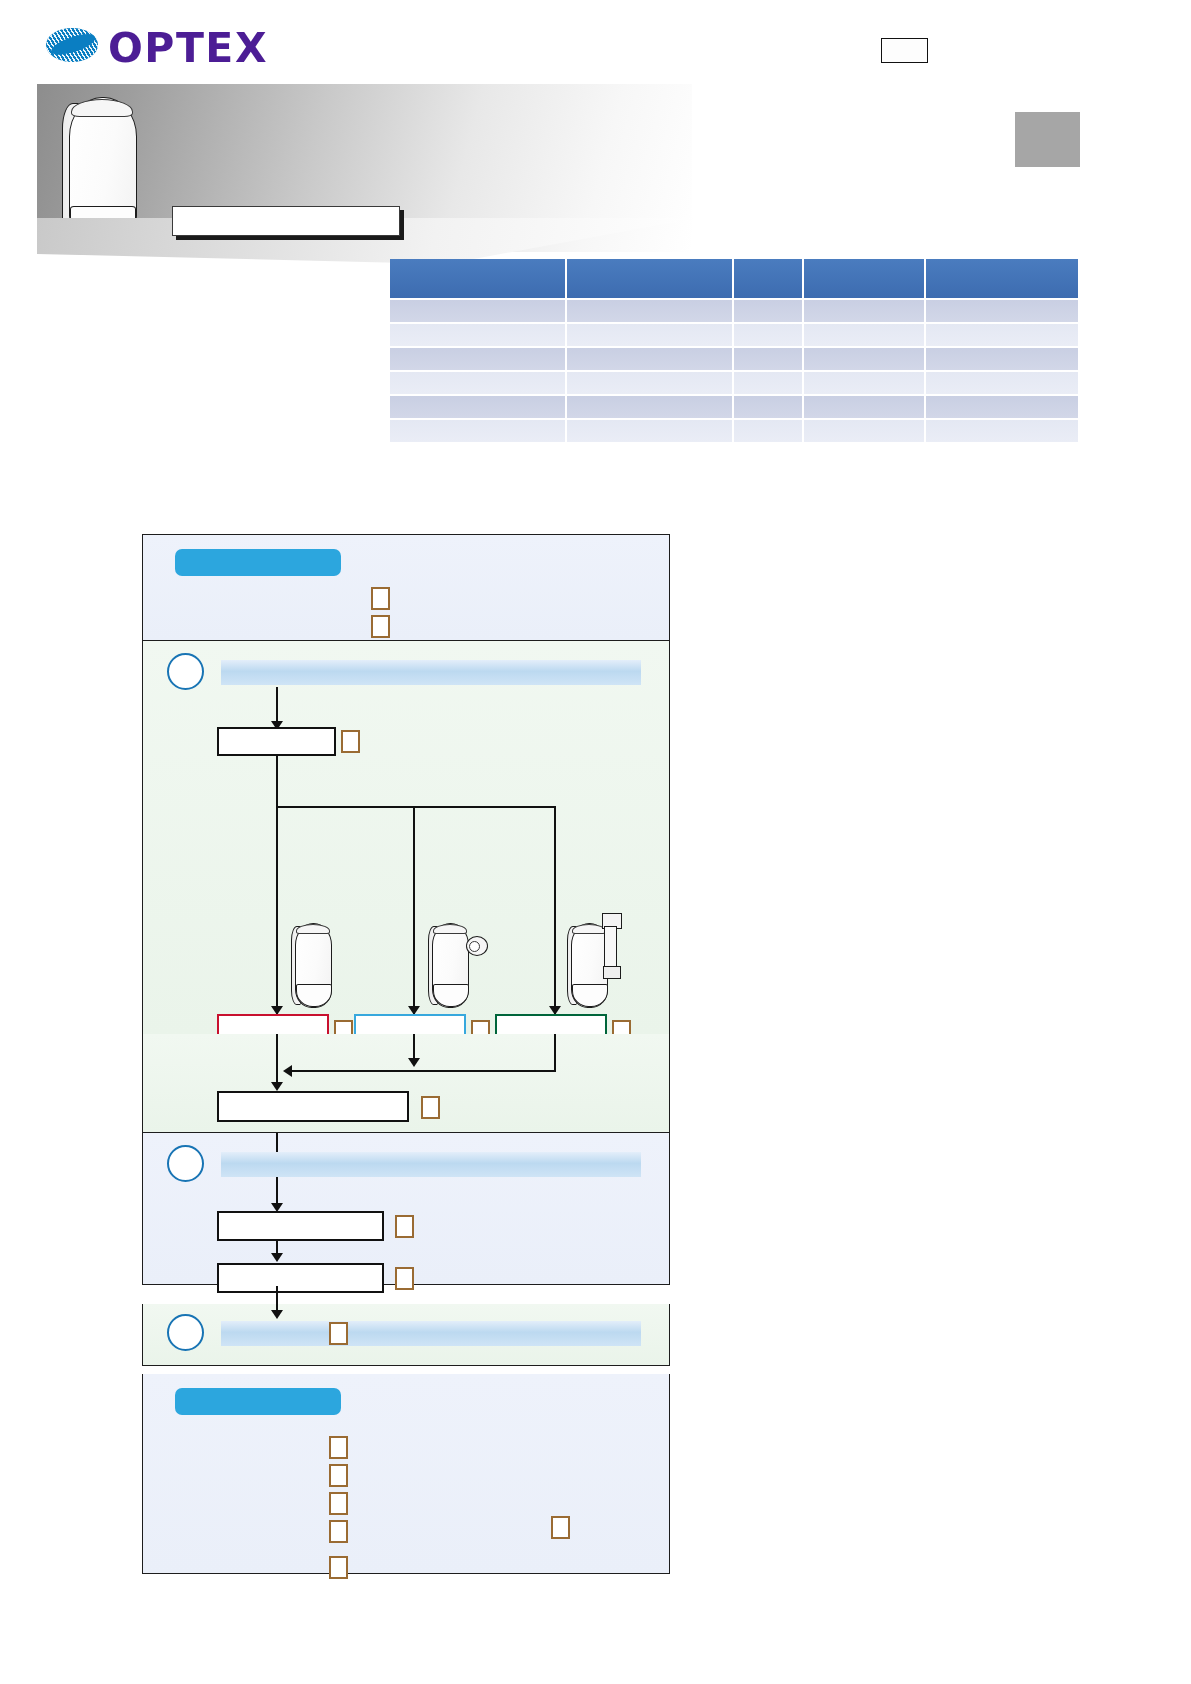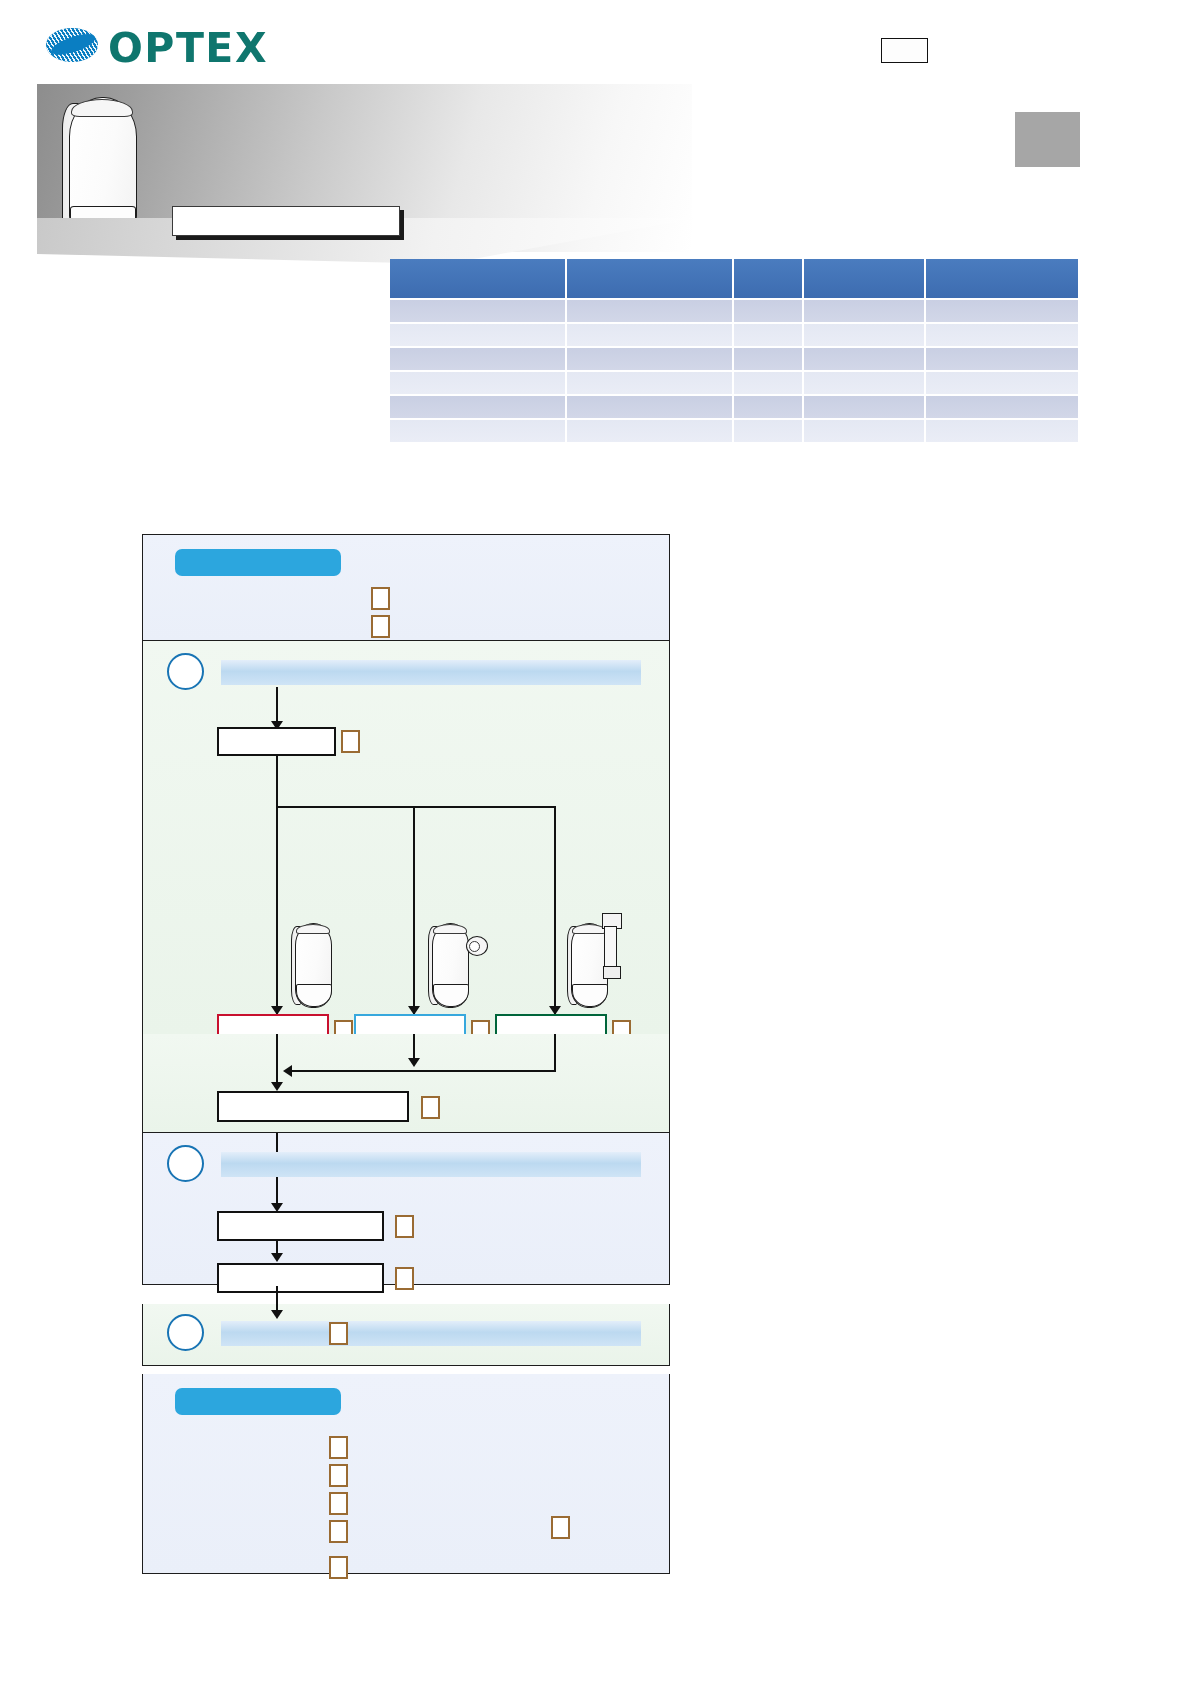--- a/index.html
+++ b/index.html
@@ -26,21 +26,21 @@
   }
   #logo-mark .swoosh {
     position: absolute; left: 4px; top: 9px; width: 46px; height: 15px;
     background: #0a7ec2;
     border-radius: 60% 40% 55% 45%;
     transform: rotate(-16deg);
   }
   #logo-word {
     position: absolute; left: 62px; top: 4px;
     font-size: 41px; font-weight: 700; letter-spacing: 1.5px;
-    color: #0f766e;
+    color: #4c1d95;
     font-family: "DejaVu Sans", sans-serif;
     line-height: 44px;
   }
 
   #header-code-box {
     position: absolute; left: 881px; top: 38px; width: 47px; height: 25px;
     border: 1.6px solid #111; background: #fdfdfd;
     font-size: 11px; color: #111; text-align: center; line-height: 23px;
   }
 

